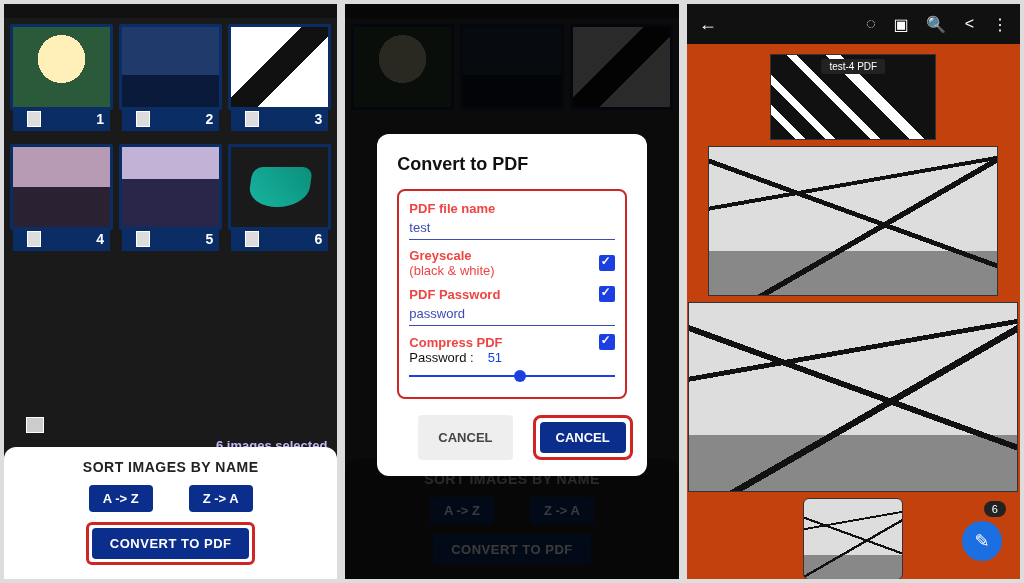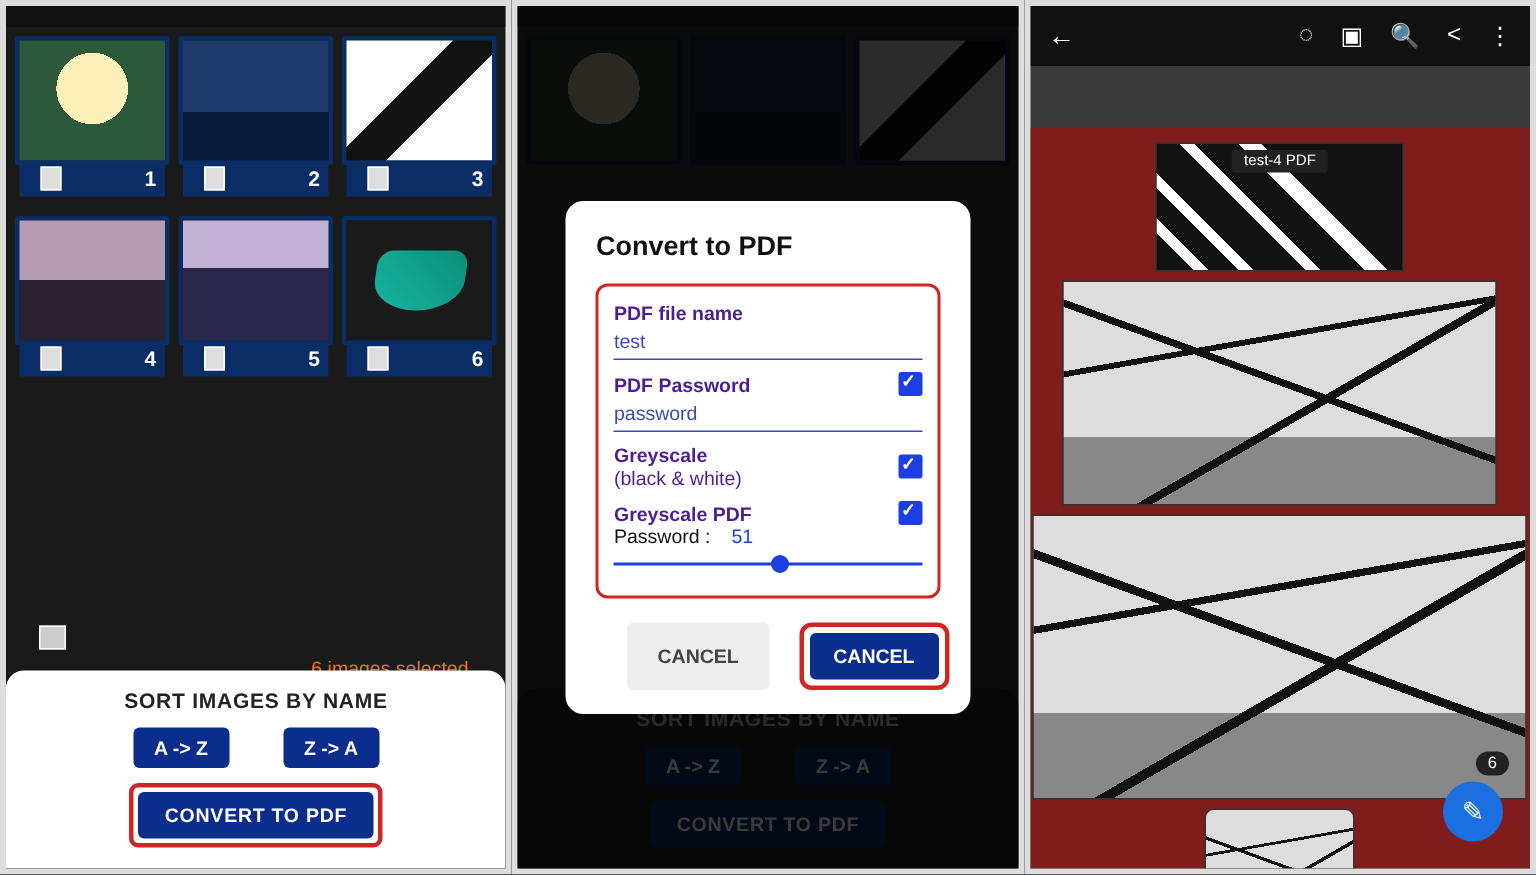--- a/index.html
+++ b/index.html
@@ -61,24 +61,25 @@
   .album-icon {
     position: absolute;
     left: 22px;
     bottom: 146px;
     width: 18px; height: 16px;
     background: #ccc;
     border: 1px solid #fff;
   }
   .sel-count {
     position: absolute;
-    right: 25px;
+    right: 10px;
     bottom: 126px;
-    color: #f97316;
+    color: #c4b5fd;
     font-size: 13px;
+    font-weight: bold;
   }
 
   .bottom-card {
     position: absolute;
     bottom: 0; left: 0; right: 0;
     background: #fff;
     border-radius: 12px 12px 0 0;
     padding: 12px 20px 14px;
     text-align: center;
   }
@@ -137,21 +138,21 @@
   .dialog h3 {
     font-size: 18px; font-weight: bold; color: #111;
     margin-bottom: 14px;
   }
   .form-box {
     border: 2px solid #d02525;
     border-radius: 8px;
     padding: 10px 10px 12px;
   }
   .form-row { margin-bottom: 8px; }
-  .flabel { font-size: 13px; font-weight: bold; color: #4c1d95; display: flex; justify-content: space-between; align-items: center; }
+  .flabel { font-size: 13px; font-weight: bold; color: #ef4444; display: flex; justify-content: space-between; align-items: center; }
   .input {
     width: 100%;
     border: none;
     border-bottom: 1px solid #3b4ab5;
     font-size: 13px;
     color: #3b4ab5;
     padding: 4px 0;
     background: transparent;
     outline: none;
   }
@@ -204,23 +205,22 @@
     padding: 0 12px;
     gap: 18px;
     background: #111;
   }
   .topbar .back { color: #fff; font-size: 18px; cursor: pointer; flex: 0 0 auto; }
   .topbar .spacer { flex: 1; }
   .topbar .ticon { color: #fff; font-size: 16px; cursor: pointer; }
   .preview-area {
     position: absolute;
     top: 40px; bottom: 0; left: 0; right: 0;
-    background: #7f1d1d;
+    background: #c2410c;
     overflow: hidden;
-    margin-top: 41px;
   }
   .page {
     margin: 6px auto;
     background: #777;
     border: 1px solid #333;
     position: relative;
   }
   .page.p1 { width: 166px; height: 86px; margin-top: 10px; background:
     linear-gradient(45deg,#111 10%, #fff 10% 14%, #111 14% 22%, #fff 22% 26%, #111 26% 40%, #fff 40% 44%, #111 44% 56%, #fff 56% 62%, #111 62% 100%);
   }
@@ -361,37 +361,37 @@
 
   <div class="dialog">
     <h3>Convert to PDF</h3>
     <div class="form-box">
       <div class="form-row">
         <div class="flabel">PDF file name</div>
         <input class="input" value="test" style="">
       </div>
       <div class="form-row">
         <div class="flabel">
-          <span>PDF Password</span>
-          <span class="chk"></span>
-        </div>
-        <input class="input" value="password" style="">
-      </div>
-      <div class="form-row">
-        <div class="flabel">
           <span>
             <span>Greyscale</span><br>
             <span style="font-weight:normal">(black &amp; white)</span>
           </span>
           <span class="chk"></span>
         </div>
       </div>
       <div class="form-row">
         <div class="flabel">
-          <span>Greyscale PDF</span>
+          <span>PDF Password</span>
+          <span class="chk"></span>
+        </div>
+        <input class="input" value="password" style="">
+      </div>
+      <div class="form-row">
+        <div class="flabel">
+          <span>Compress PDF</span>
           <span class="chk"></span>
         </div>
         <div class="quality">
           <span>Password :</span><span class="v">51</span>
         </div>
         <div class="slider">
             <div class="knob"></div>
           </div>
       </div>
     </div>

